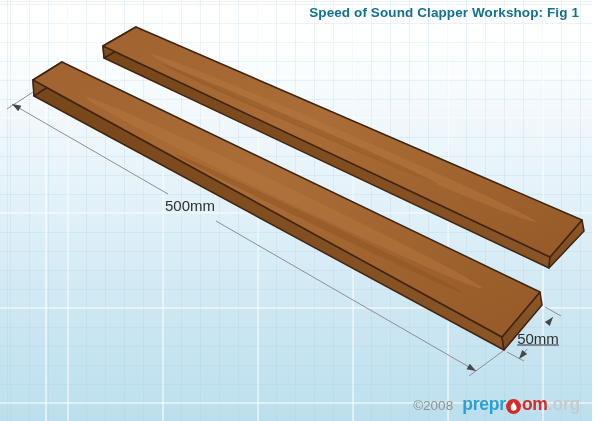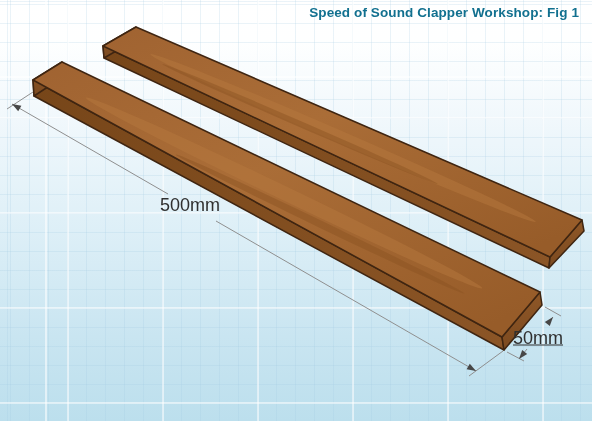--- a/index.html
+++ b/index.html
@@ -14,21 +14,21 @@
       linear-gradient(180deg,#ffffff 0%,#feffff 10%,#f1f8fc 28%,#ddeff7 55%,#c9e5f1 80%,#bcdfed 100%);
     background-position:67px 0, 0 78px, 10px 0, 0 2px, 0 0;
   }
   .scene{position:absolute;left:0;top:0;}
   .fig-title{
     position:absolute; top:5px; right:13px;
     font-size:13.5px; font-weight:bold; color:#11708F; letter-spacing:.1px;
   }
   .dim-label{
     position:absolute; transform:translate(-50%,-50%);
-    font-size:18px; color:#2F2F2F; white-space:nowrap;
+    font-size:15px; color:#2F2F2F; white-space:nowrap;
   }
   .footer{
     position:absolute; right:12px; bottom:6px;
     display:flex; align-items:baseline; gap:9px;
   }
   .copyright{font-size:13.5px; color:#8C9194;}
   .logo{font-size:17.5px; font-weight:bold; letter-spacing:-.2px; display:inline-flex; align-items:baseline;}
   .logo .lg-blue{color:#2E9FD6;}
   .logo .lg-red{color:#D32B28;}
   .logo .lg-gray{color:#C6CBCE;}
@@ -99,14 +99,28 @@
       <polygon points="519,359 522.2,350 527.2,354" fill="#474747" stroke="none"></polygon>
       <polygon points="553,317 549.8,326 544.8,322" fill="#474747" stroke="none"></polygon>
     </g>
   </svg>
 
   <div class="fig-title">Speed of Sound Clapper Workshop: Fig 1</div>
 
   <span class="dim-label" style="left:190px; top:205px;">500mm</span>
   <span class="dim-label" style="left:538px; top:338px;text-decoration:underline;">50mm</span>
 
+  <div class="footer">
+    <span class="copyright">©2008</span>
+    <span class="logo">
+      <span class="lg-blue">prepr</span>
+      <span class="flame-o">
+        <svg width="15" height="15" viewBox="0 0 15 15">
+          <circle cx="7.5" cy="7.5" r="7.5" fill="#D32B28"></circle>
+          <path fill="#ffffff" d="M7.6 2.6 C6.9 4.6 4.7 6.2 4.7 8.7 a2.95 2.95 0 0 0 5.9 0 C10.6 6.6 8.6 5.4 7.6 2.6 Z"></path>
+        </svg>
+      </span>
+      <span class="lg-red">om</span>
+      <span class="lg-gray">.org</span>
+    </span>
+  </div>
 
 </div>
 
 </body></html>

